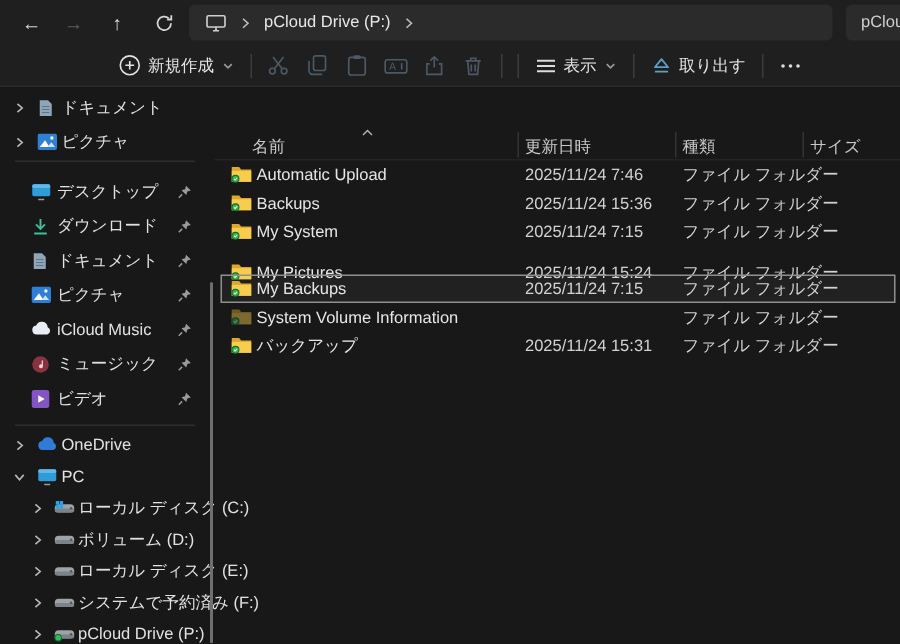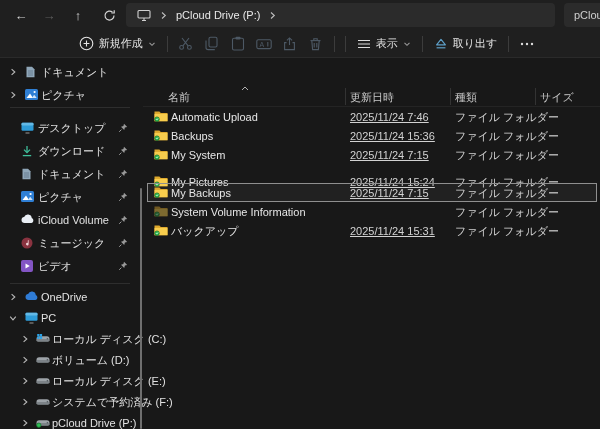--- a/index.html
+++ b/index.html
@@ -45,21 +45,21 @@
 
   
   .list { position:absolute; left:143px; top:58px; right:0; bottom:0;margin-top:28px; }
   .lheader { position:absolute; top:0; left:0; right:0; height:21px; color:#c9c9c9; border-bottom:1px solid #242424; }
   .hcell { position:absolute; top:4px; white-space:nowrap; }
   .hsep { position:absolute; top:2px; width:1px; height:17px; background:#333; }
   .sortcaret { position:absolute; left:98px; top:0px; }
   .row { position:absolute; left:0; right:0; height:19px; }
   .row .ficon { position:absolute; left:11px; top:3px; }
   .row .fname { position:absolute; left:28px; top:3px; line-height:14px; white-space:nowrap; color:#e6e6e6; }
-  .row .fdate { position:absolute; left:207px; top:3px; line-height:14px; color:#d2d2d2; white-space:nowrap;text-decoration:underline; }
+  .row .fdate { position:absolute; left:207px; top:3px; line-height:14px; color:#d2d2d2; white-space:nowrap; }
   .row .ftype { position:absolute; left:312px; top:3px; line-height:14px; color:#d2d2d2; white-space:nowrap; }
   .row.selected::before { content:""; position:absolute; left:4px; right:3px; top:0; bottom:0;
                           border:1px solid #8f8f8f; background:rgba(255,255,255,0.04); }
   .row.hiddenf .ficon { opacity:0.45; }
 </style>
 </head>
 <body>
 
 <div id="app">
 
@@ -251,21 +251,21 @@
       <span class="label">ピクチャ</span>
       <svg class="pin" width="10" height="10" viewBox="0 0 10 10">
           <path d="M6 0.8 L9.2 4 L6.9 4.6 L6.2 7 L3 3.8 L5.4 3.1 Z" fill="#9a9a9a"></path>
           <path d="M3.4 6.6 L1.2 8.8" stroke="#9a9a9a" stroke-width="1"></path>
         </svg>
     </div>
     <div class="sitem si-pin" style="top:152px">
       <svg class="icon" width="14" height="10" viewBox="0 0 14 10">
           <path d="M3.5 9 a3 3 0 0 1 -0.4 -5.97 A4 4 0 0 1 10.8 4.1 a2.6 2.6 0 0 1 -0.3 4.9 Z" fill="#e9eef4"></path>
         </svg>
-      <span class="label">iCloud Volume</span>
+      <span class="label">iCloud Music</span>
       <svg class="pin" width="10" height="10" viewBox="0 0 10 10">
           <path d="M6 0.8 L9.2 4 L6.9 4.6 L6.2 7 L3 3.8 L5.4 3.1 Z" fill="#9a9a9a"></path>
           <path d="M3.4 6.6 L1.2 8.8" stroke="#9a9a9a" stroke-width="1"></path>
         </svg>
     </div>
     <div class="sitem si-pin" style="top:175px">
       <svg class="icon" width="12" height="12" viewBox="0 0 12 12">
           <circle cx="6" cy="6" r="5.5" fill="#8a3340"></circle>
           <path d="M7.6 3 v4.2 a1.3 1.3 0 1 1 -0.8 -1.2 V3.6 Z" fill="#f2d9dc"></path>
         </svg>

